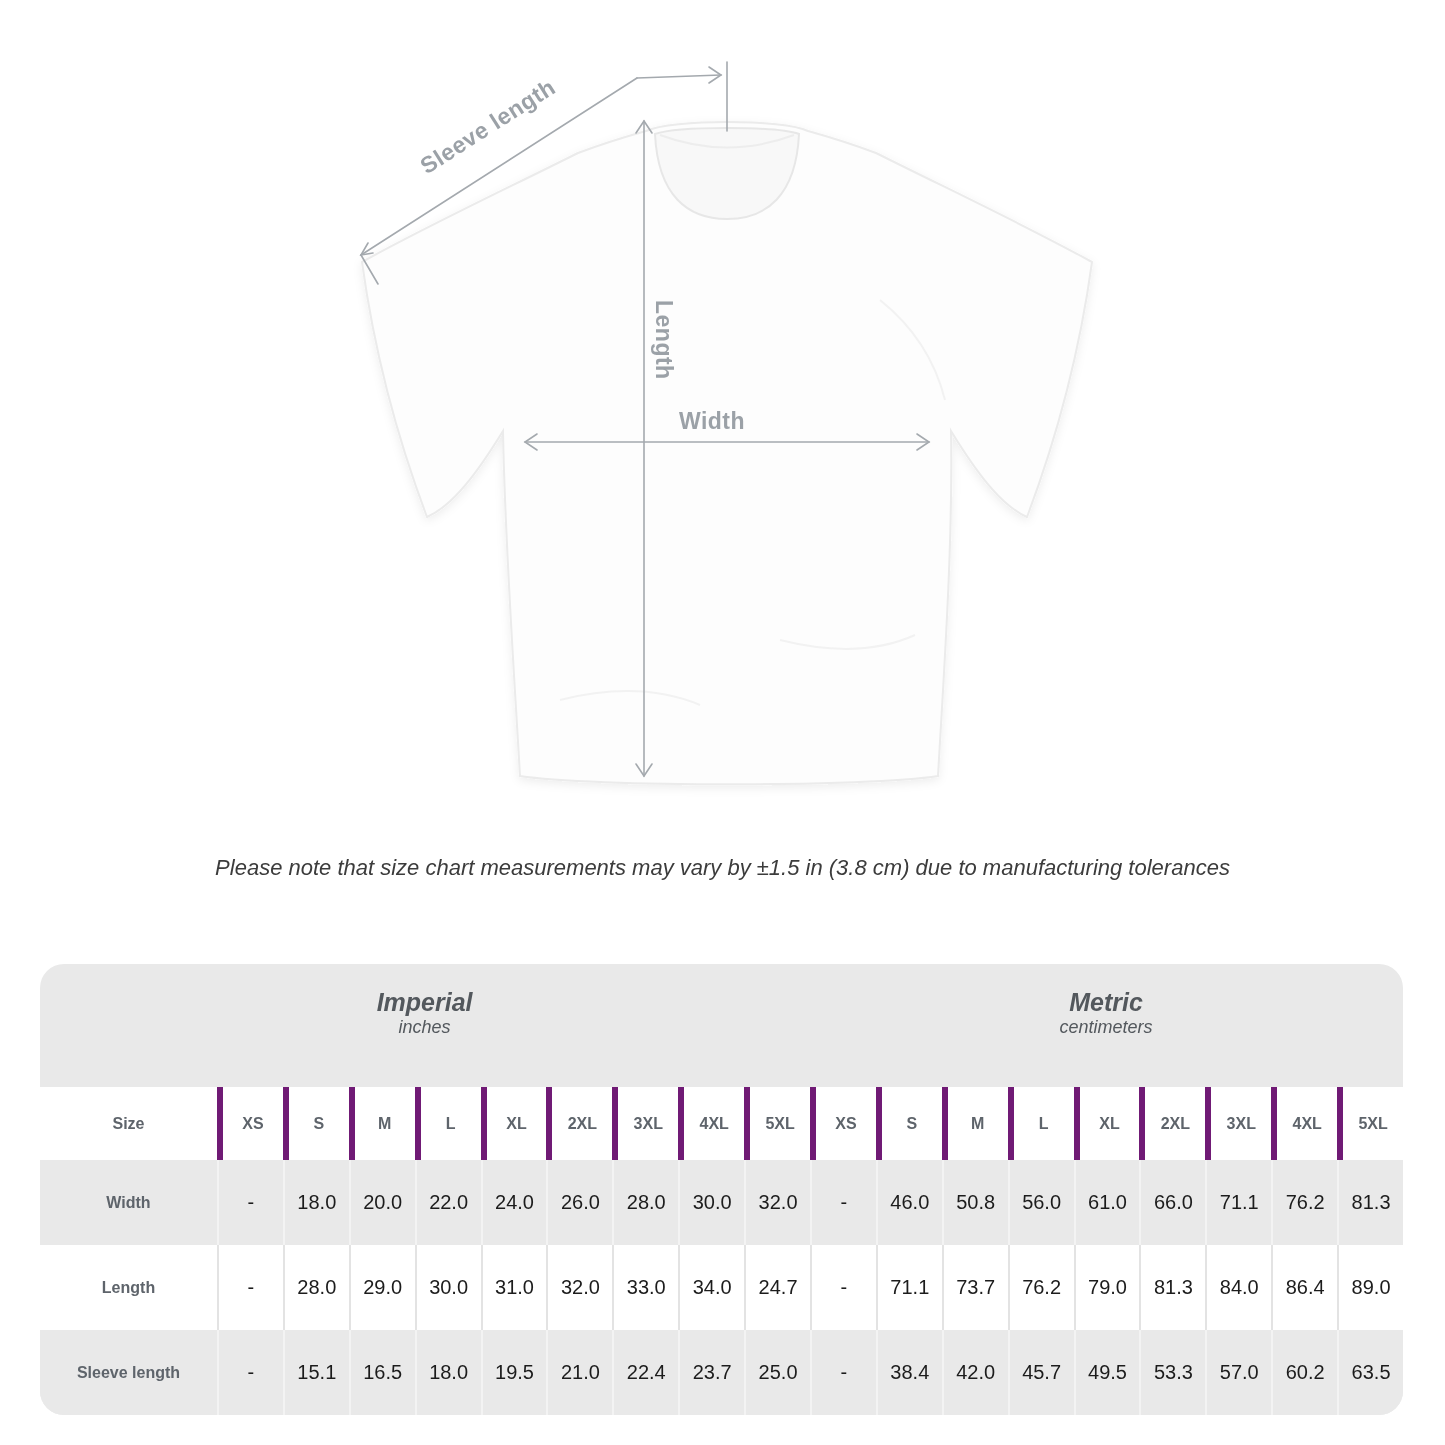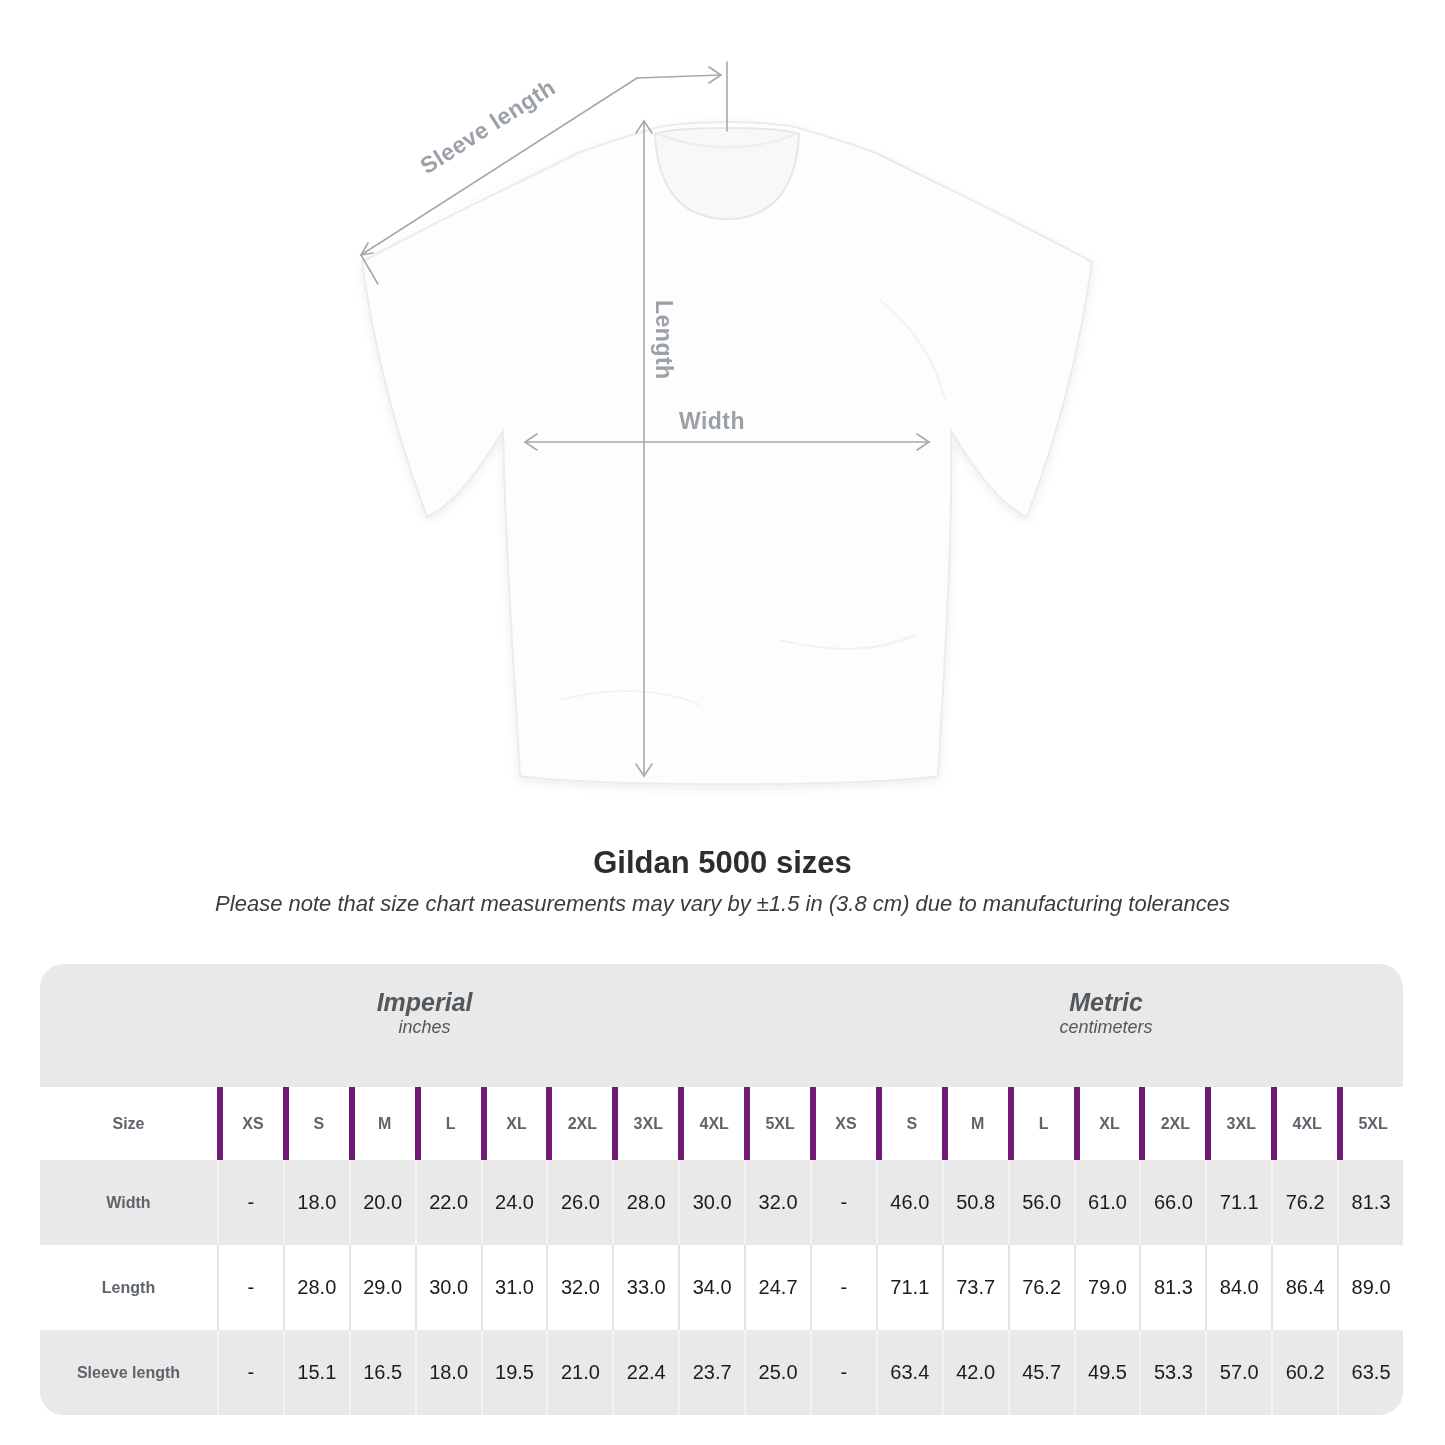--- a/index.html
+++ b/index.html
@@ -98,21 +98,20 @@
         <path d="M 727 62 L 727 131"></path>
       </g>
 
       <text class="anno-label" text-anchor="middle" transform="translate(492,133) rotate(-32.6)">Sleeve length</text>
       <text class="anno-label" transform="translate(656,300) rotate(90)">Length</text>
       <text class="anno-label" text-anchor="middle" x="712" y="429">Width</text>
     </svg>
   </div>
 
   <div class="title-block">
-    <h1>Gildan 5000 sizes</h1>
     <p class="note">Please note that size chart measurements may vary by ±1.5 in (3.8 cm) due to manufacturing tolerances</p>
   </div>
 
   <div class="size-table">
     <div class="unit-band">
       <div class="unit-half imperial">
         <div class="unit-title">Imperial</div>
         <div class="unit-sub">inches</div>
       </div>
       <div class="unit-half metric">
@@ -189,21 +188,21 @@
           <div class="cell val">-</div>
           <div class="cell val">15.1</div>
           <div class="cell val">16.5</div>
           <div class="cell val">18.0</div>
           <div class="cell val">19.5</div>
           <div class="cell val">21.0</div>
           <div class="cell val">22.4</div>
           <div class="cell val">23.7</div>
           <div class="cell val">25.0</div>
           <div class="cell val">-</div>
-          <div class="cell val">63.4</div>
+          <div class="cell val">38.4</div>
           <div class="cell val">42.0</div>
           <div class="cell val">45.7</div>
           <div class="cell val">49.5</div>
           <div class="cell val">53.3</div>
           <div class="cell val">57.0</div>
           <div class="cell val">60.2</div>
           <div class="cell val">63.5</div>
         </div>
       </div>
   </div>

